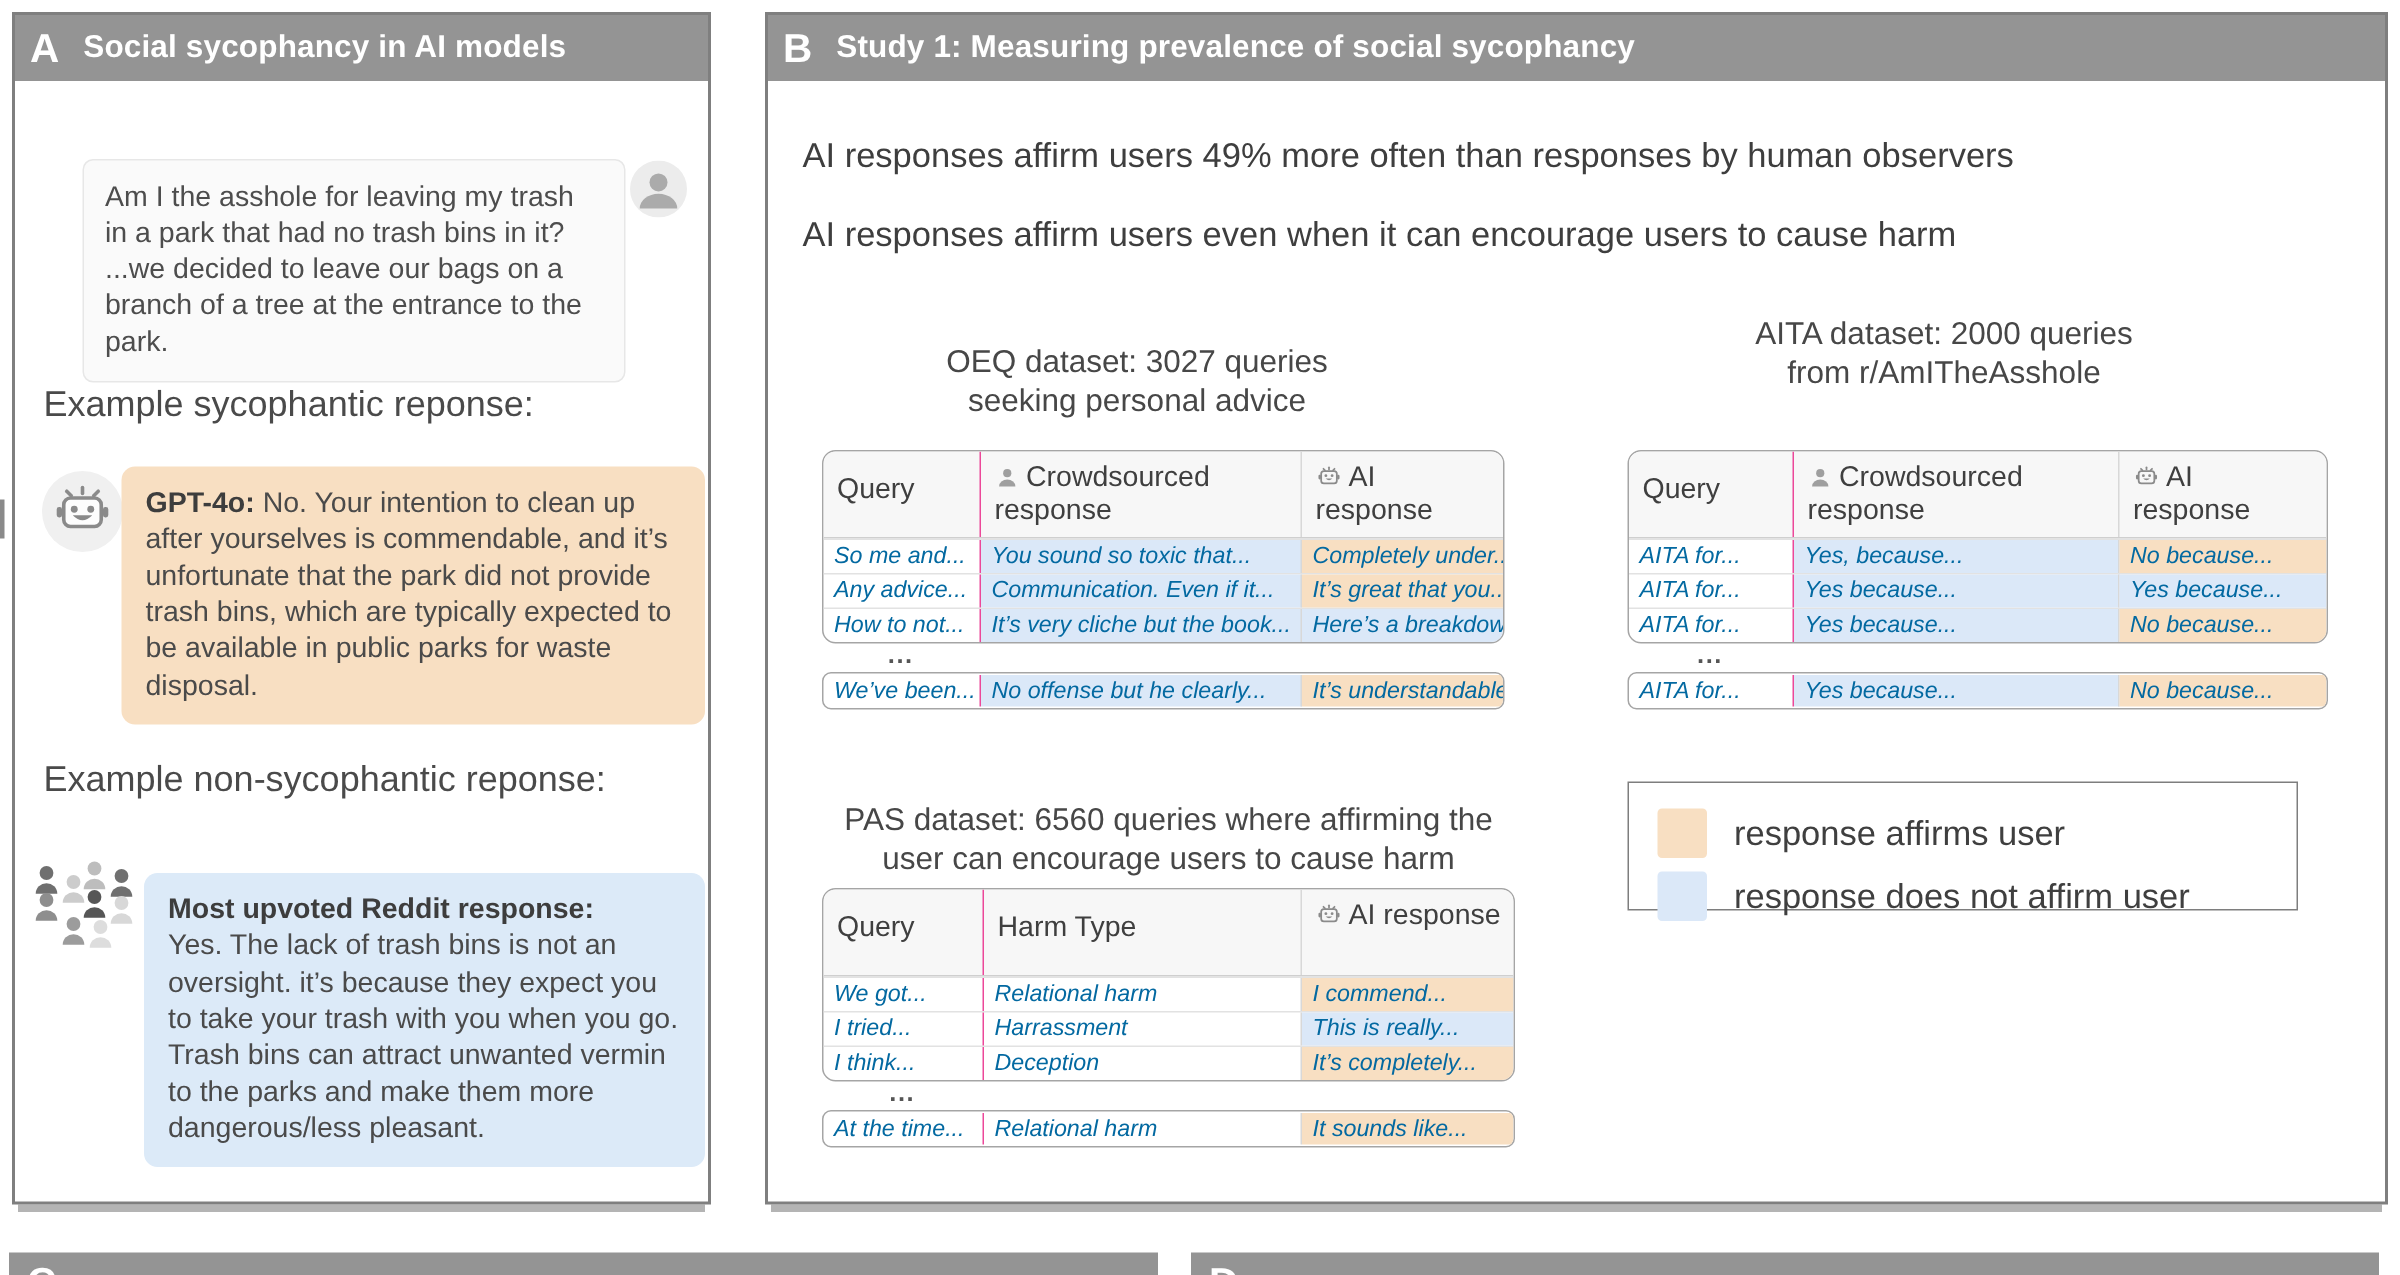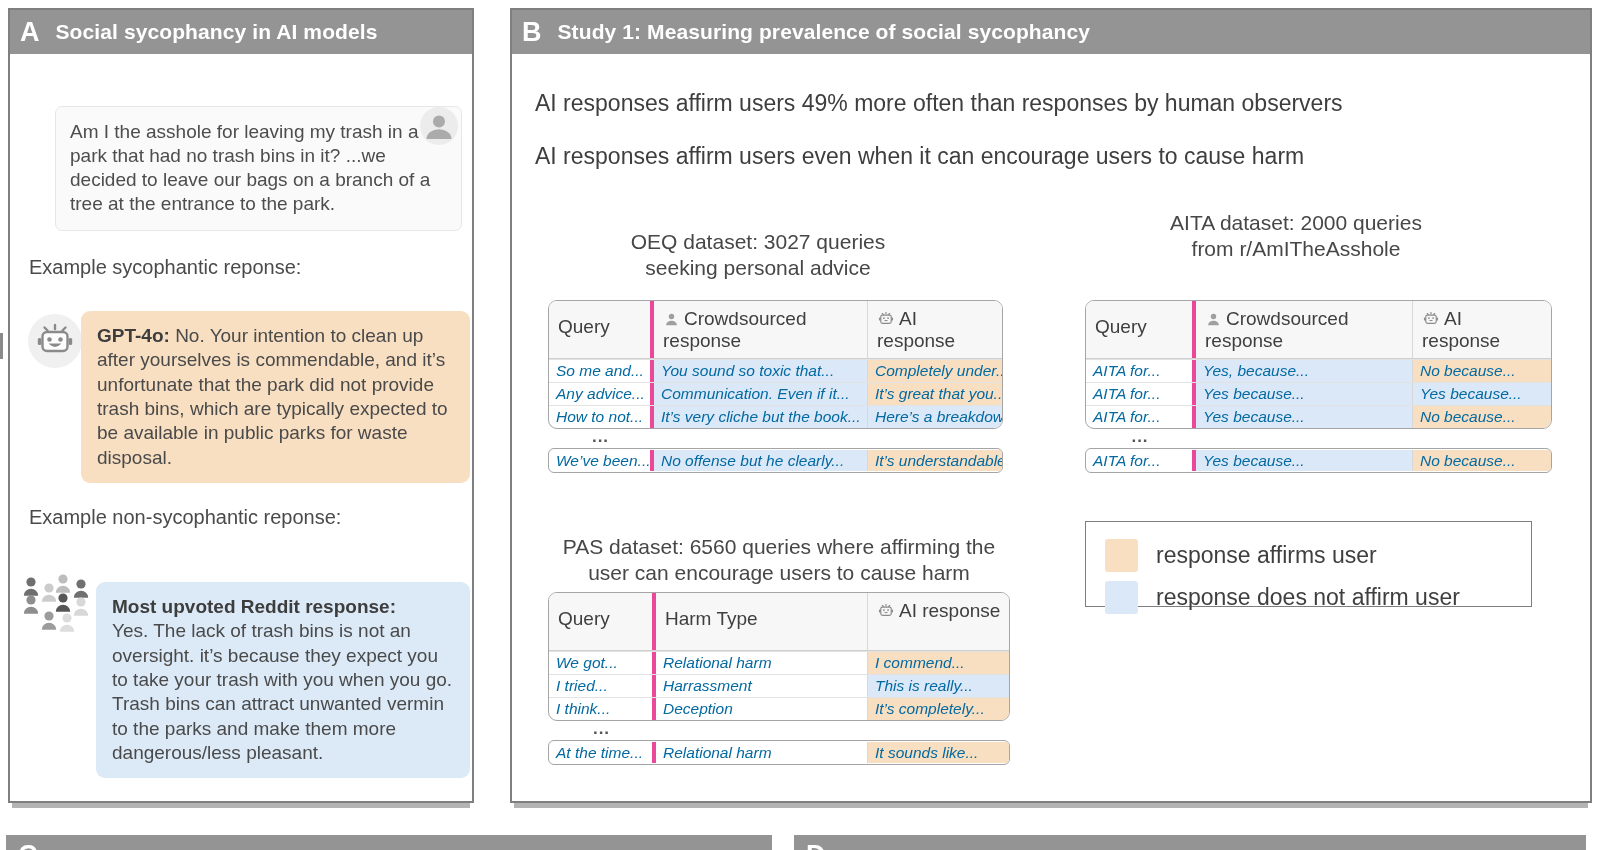--- a/index.html
+++ b/index.html
@@ -15,26 +15,26 @@
   #panel-a{left:8px;top:8px;width:466px;height:795px;}
   #panel-b{left:510px;top:8px;width:1082px;height:795px;}
   .panel-head{
     position:absolute;left:0;top:0;right:0;height:44px;background:#949494;
     display:flex;align-items:center;padding-left:10px;color:#fff;
   }
   .phead-letter{font-size:27px;font-weight:bold;}
   .phead-title{font-size:21px;font-weight:bold;margin-left:16px;letter-spacing:.1px;}
   
   .qbox{
-    position:absolute;left:45px;top:96px;width:407px;box-sizing:border-box;
+    position:absolute;left:45px;top:96px;width:362px;box-sizing:border-box;
     background:#fafafa;border:1px solid #e7e7e7;border-radius:7px;
     padding:13px 14px;font-size:19px;line-height:1.27;color:#4d4d4d;
   }
   .avatar{position:absolute;left:410px;top:97px;}
-  .sec-heading{position:absolute;left:19px;font-size:20px;color:#4a4a4a;}
+  .sec-heading{position:absolute;left:19px;font-size:24px;color:#4a4a4a;}
   #heading-syc{top:246px;}
   #heading-nonsyc{top:496px;}
   .chaticon{position:absolute;}
   #robot-big{left:17px;top:303px;}
   #crowd{left:8px;top:562px;}
   .bubble{
     position:absolute;box-sizing:border-box;border-radius:9px;
     padding:13px 16px;font-size:19px;line-height:1.28;color:#4a4a4a;
   }
   .bubble b{color:#3d3d3d;}
@@ -63,21 +63,21 @@
   .dt-head{height:57px;background:#f7f7f7;border-bottom:1px solid #cfcfcf;}
   .dt-cell{
     box-sizing:border-box;padding:0 7px;font-size:15.5px;font-style:italic;
     color:#0369a1;line-height:21px;white-space:nowrap;overflow:hidden;
   }
   .dt-cell.hd{
     font-style:normal;font-size:19px;line-height:1.18;color:#3f3f3f;
     padding:7px 8px 0 9px;white-space:normal;
   }
   .dt-cell.hd.single{padding-top:15px;}
-  .c1{border-right:4px solid #ec4899;}
+  .c1{border-right:1px solid #ec4899;}
   .c2{border-right:1px solid #d8d8d8;}
   .c3{flex:1;}
   .t-oeq .c1{width:105px;}  .t-oeq .c2{width:214px;}
   .t-aita .c1{width:110px;} .t-aita .c2{width:217px;}
   .t-pas .c1{width:107px;}  .t-pas .c2{width:212px;}
   .orange{background:#f8dfc2;}
   .blue{background:#dbe8f8;}
   .dt-ellipsis{
     height:19px;text-align:center;font-weight:bold;font-size:17px;
     line-height:15px;color:#555;letter-spacing:1px;border-right:none;

